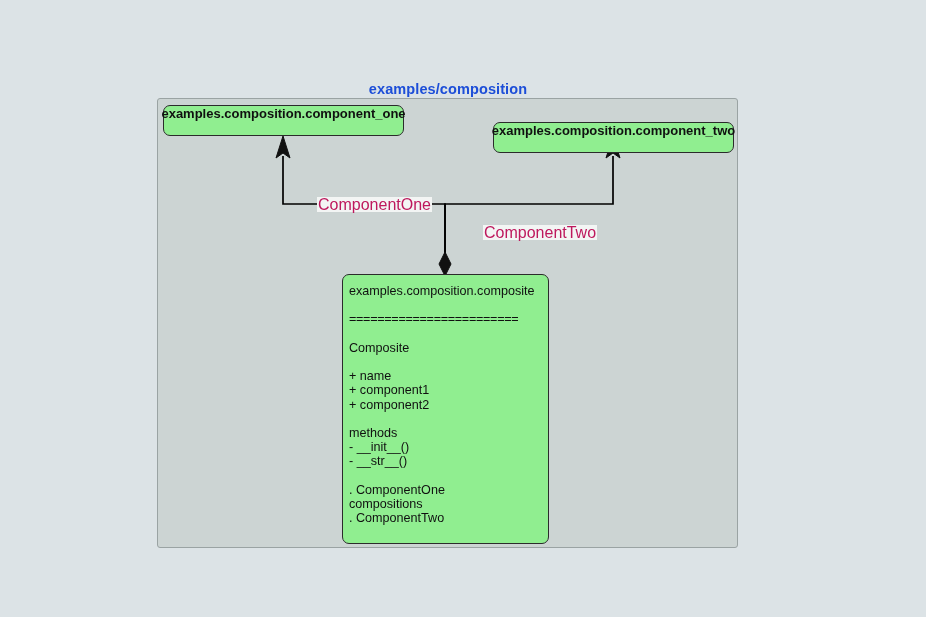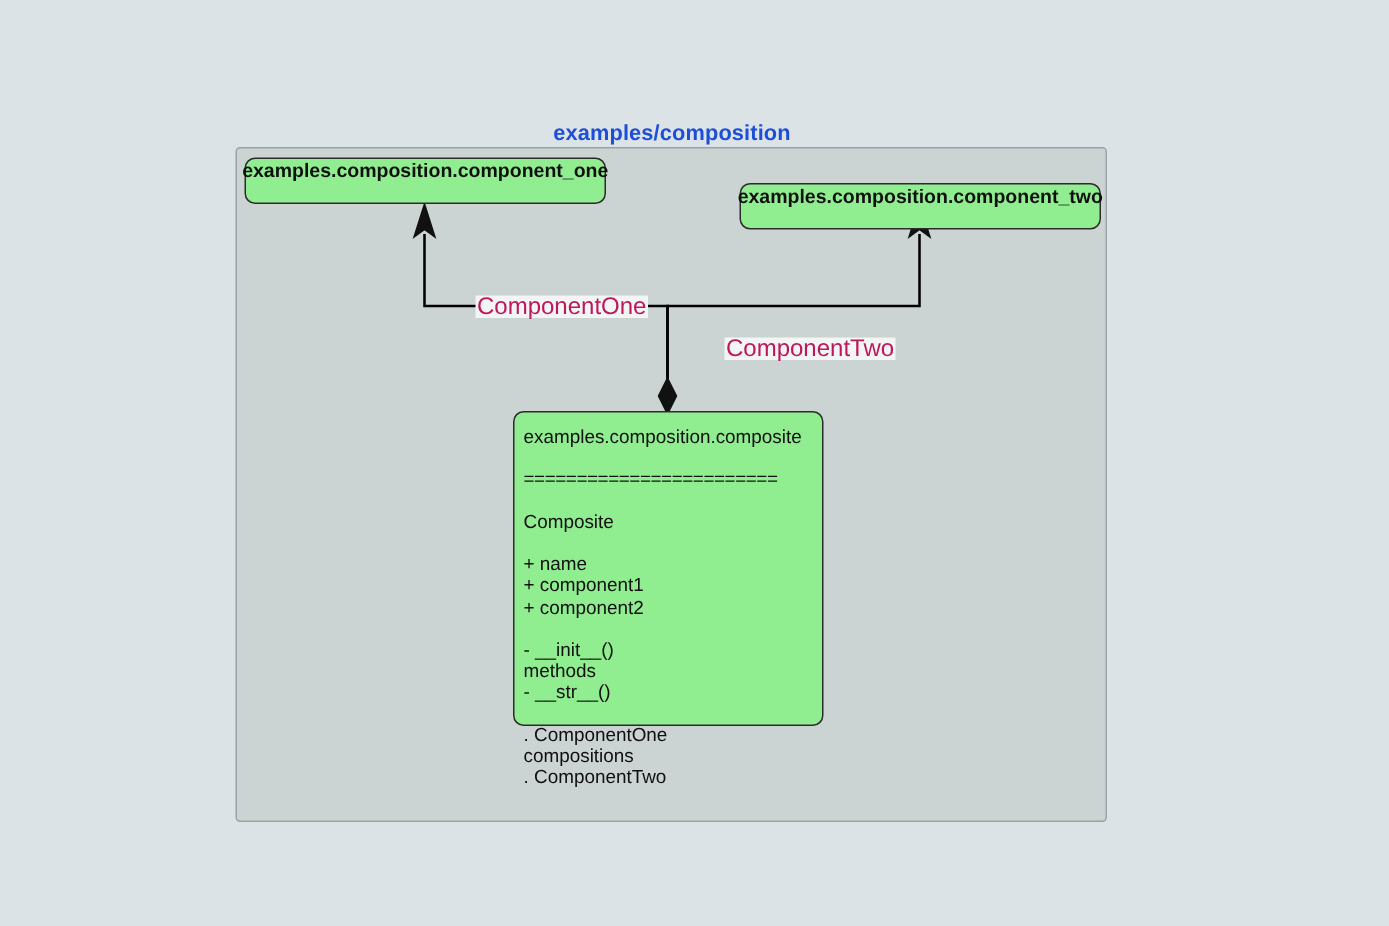--- a/index.html
+++ b/index.html
@@ -85,21 +85,21 @@
   #node-component-two {
     left: 493px;
     top: 122px;
     width: 241px;
   }
 
   #node-composite {
     left: 342px;
     top: 274px;
     width: 207px;
-    height: 210px;
+    height: 270px;
     padding: 9px 0 0 6px;
     font-size: 12.6px;
     line-height: 14.2px;
   }
 
   .composite-line {
     white-space: pre;
     height: 14.2px;
   }
 
@@ -171,22 +171,22 @@
     <div class="composite-line">examples.composition.composite</div>
     <div class="composite-gap"></div>
     <div class="composite-line sep-line">========================</div>
     <div class="composite-gap"></div>
     <div class="composite-line">Composite</div>
     <div class="composite-gap"></div>
     <div class="composite-line">+ name</div>
     <div class="composite-line">+ component1</div>
     <div class="composite-line">+ component2</div>
     <div class="composite-gap"></div>
+    <div class="composite-line">methods</div>
     <div class="composite-line">- __init__()</div>
-    <div class="composite-line">methods</div>
     <div class="composite-line">- __str__()</div>
     <div class="composite-gap"></div>
     <div class="composite-line">. ComponentOne</div>
     <div class="composite-line">compositions</div>
     <div class="composite-line">. ComponentTwo</div>
   </div>
 
   <div class="edge-label" id="edge-label-component-one">ComponentOne</div>
 
   <div class="edge-label" id="edge-label-component-two">ComponentTwo</div>

